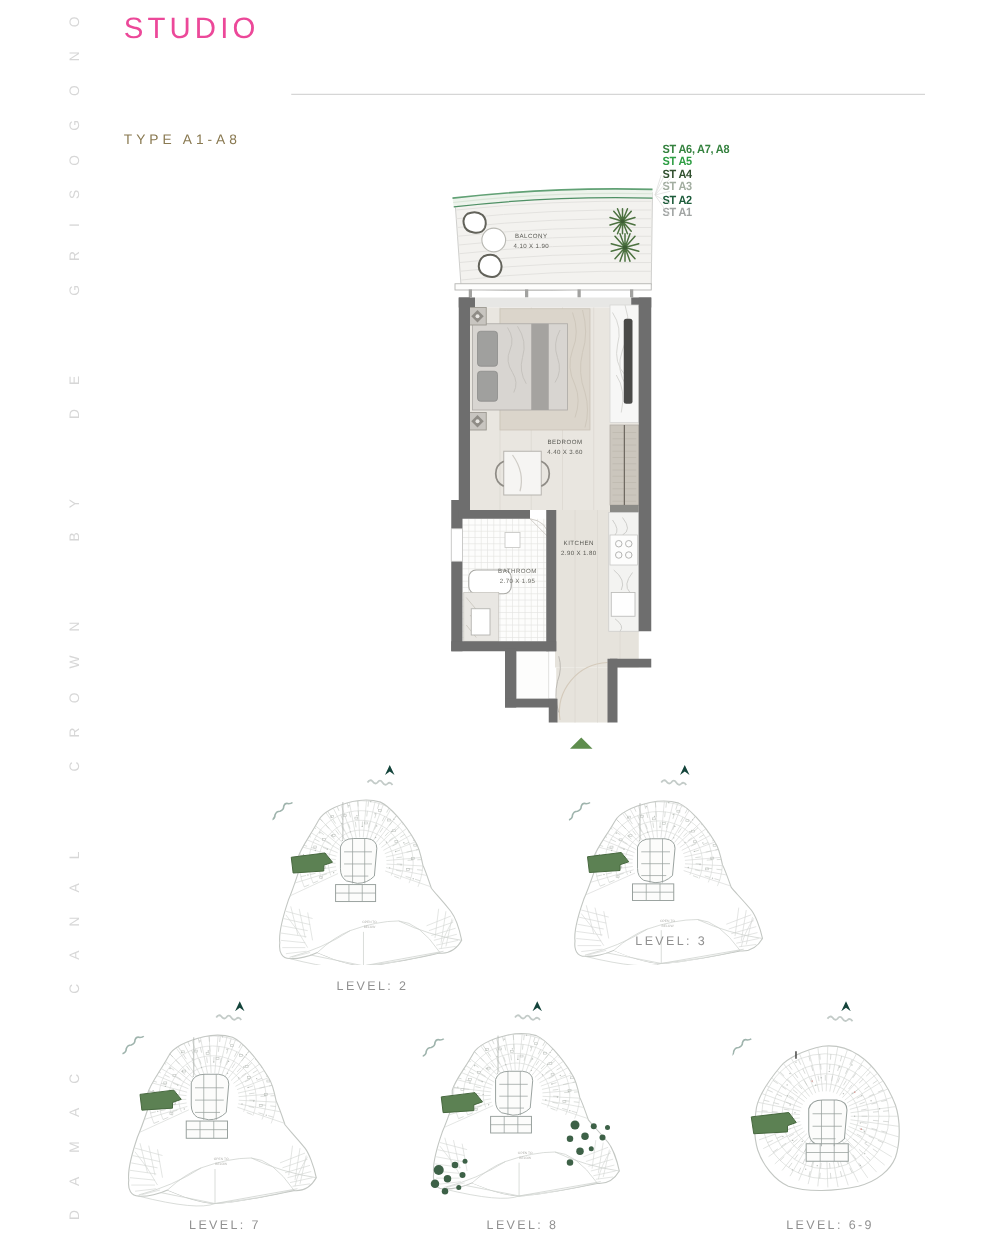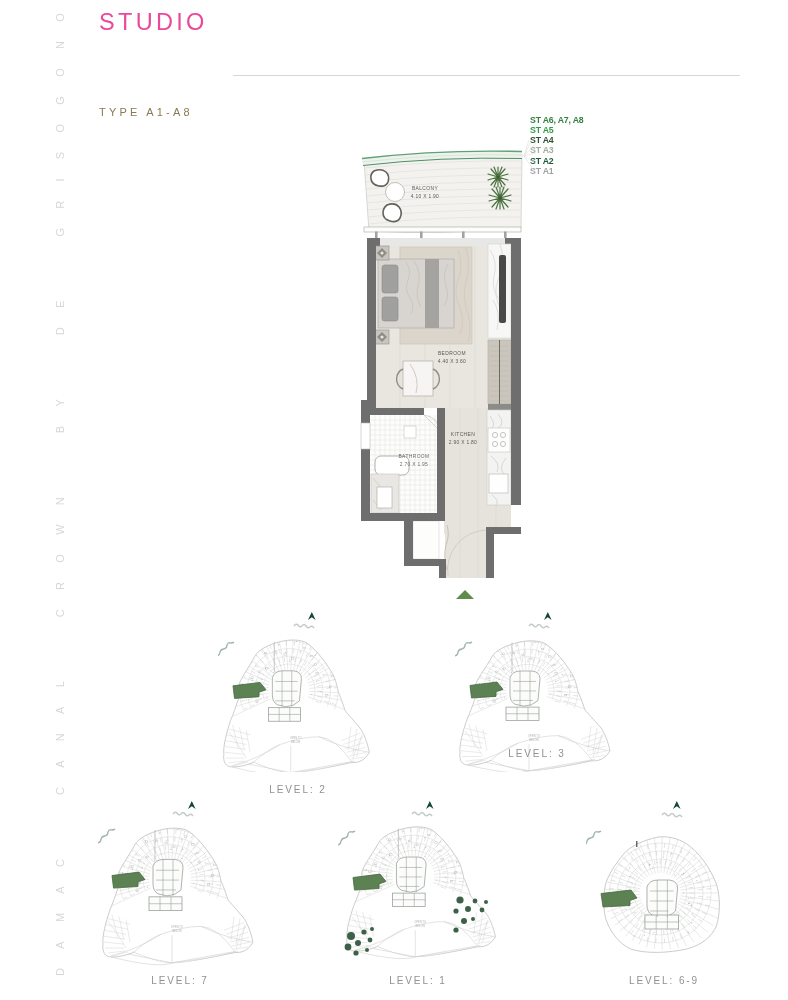--- a/index.html
+++ b/index.html
@@ -526,21 +526,21 @@
         <circle cx="118" cy="114" r="2.6"></circle>
       <circle cx="137" cy="104" r="2.4"></circle>
         <circle cx="126" cy="124" r="3"></circle>
         <circle cx="118" cy="133" r="2.6"></circle>
       <circle cx="135" cy="122" r="2"></circle>
         <circle cx="144" cy="113" r="2.4"></circle>
         <circle cx="148" cy="105" r="2"></circle>
     </g>
   </svg>
 
-  <div class="abs lvl" style="left:358px;top:975px">LEVEL: 1</div>
+  <div class="abs lvl" style="left:358px;top:975px">LEVEL: 8</div>
 
   <svg class="abs" style="left:586px;top:797px" width="150" height="175" viewBox="0 0 150 175">
     <use href="#roundtower" transform="translate(11,35) scale(1.02,1.0)"></use>
 
     <path d="M15,96.5 L45,93 L51,101 L44,103.5 L44,108.5 L17,110 Z" fill="#5c8153" stroke="#47683f" stroke-width="0.8"></path>
 
     <use href="#narrow" transform="translate(87,4)"></use>
 
     <use href="#squig1" transform="translate(76,15)"></use>
 

